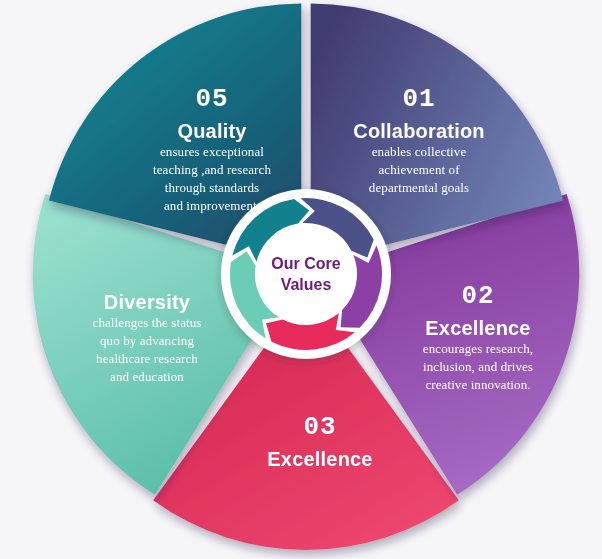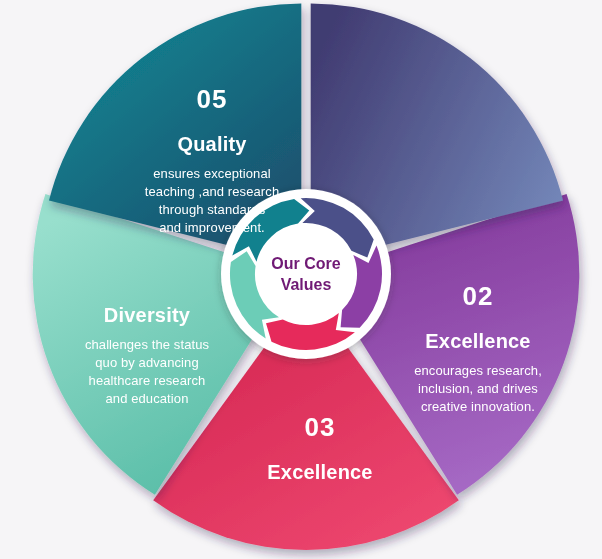--- a/index.html
+++ b/index.html
@@ -16,34 +16,35 @@
     transform:translateX(-50%);
     text-align:center;
     color:#ffffff;
     pointer-events:none;
   }
   .seg-num{
     font-size:26px;
     font-weight:800;
     letter-spacing:1px;
     line-height:1.05;
+    font-family:Liberation Mono, monospace;
   }
   .seg-title{
     font-size:20px;
     font-weight:800;
     letter-spacing:.2px;
-    margin-top:20px;
+    margin-top:7px;
     line-height:1.15;
   }
   .seg-desc{
     font-size:13px;
     line-height:1.38;
-    margin-top:9px;
     white-space:pre-line;
     letter-spacing:.1px;
+    font-family:Liberation Serif, serif;
   }
   .label-quality      {left:212px; top:86px;  width:180px;}
   .label-collaboration{left:419px; top:86px;  width:190px;}
   .label-diversity    {left:478px; top:283px; width:180px;}
   .label-excellence   {left:320px; top:414px; width:175px;}
   .label-innovation   {left:147px; top:284px; width:200px;}
   .center-label{
     position:absolute;
     left:306px; top:275px;
     transform:translate(-50%,-50%);
@@ -97,20 +98,27 @@
         <path d="M 301.3 263.5 L 49.0 200.6 A 260 260 0 0 1 301.3 3.5 Z" fill="url(#grad4)" filter="url(#fw)"></path>
         <circle cx="306" cy="274" r="85" fill="#FFFFFF" filter="url(#fd)"></circle>
         <path d="M 300.7 198.2 A 76 76 0 0 1 373.7 239.5 L 367.3 257.6 L 351.4 250.8 A 51 51 0 0 0 302.4 223.1 L 314.8 211.1 Z" fill="#4B5089"></path>
         <path d="M 376.5 245.5 A 76 76 0 0 1 359.7 327.7 L 340.6 327.3 L 342.1 310.1 A 51 51 0 0 0 353.3 254.9 L 368.5 263.0 Z" fill="#8C3FA5"></path>
         <path d="M 354.9 332.2 A 76 76 0 0 1 271.5 341.7 L 266.0 323.3 L 282.8 319.4 A 51 51 0 0 0 338.8 313.1 L 335.8 330.1 Z" fill="#E62A5B"></path>
         <path d="M 265.7 338.5 A 76 76 0 0 1 230.9 262.1 L 246.7 251.2 L 255.6 266.0 A 51 51 0 0 0 279.0 317.3 L 261.9 319.7 Z" fill="#6CCDB7"></path>
         <path d="M 232.3 255.6 A 76 76 0 0 1 294.1 198.9 L 309.3 210.6 L 298.0 223.6 A 51 51 0 0 0 256.5 261.7 L 248.9 246.2 Z" fill="#11818E"></path>
       </svg>
     </div>
 
+  <div class="seg-label label-collaboration">
+    <div class="seg-num">01</div>
+    <div class="seg-title">Collaboration</div>
+    <div class="seg-desc">enables collective
+achievement of
+departmental goals</div>
+  </div>
 
   <div class="seg-label label-diversity">
     <div class="seg-num">02</div>
     <div class="seg-title">Excellence</div>
     <div class="seg-desc">encourages research,
 inclusion, and drives
 creative innovation.</div>
   </div>
 
   <div class="seg-label label-excellence">

